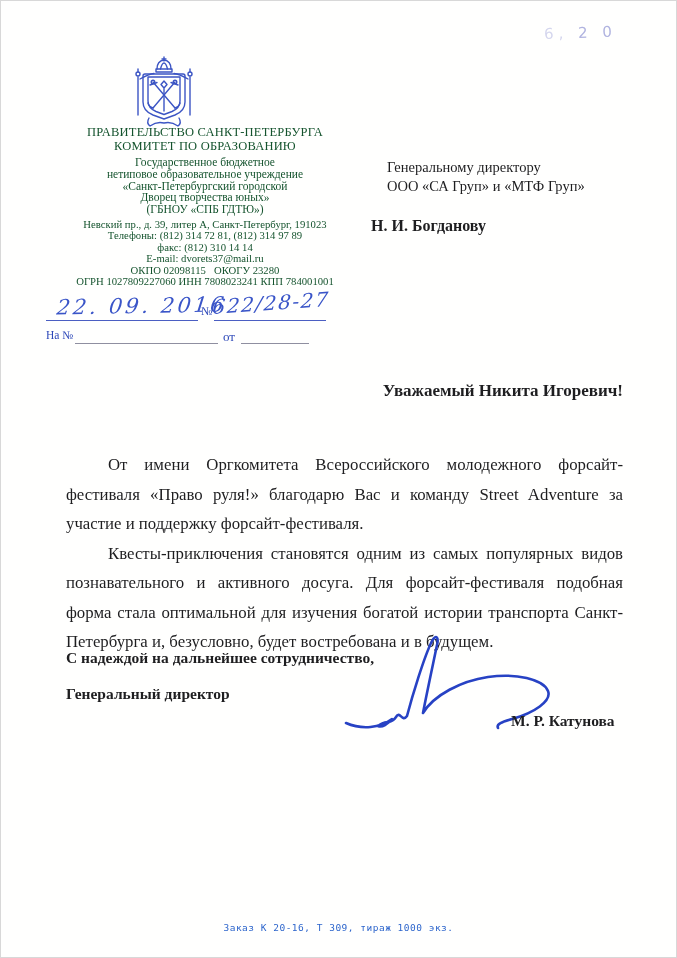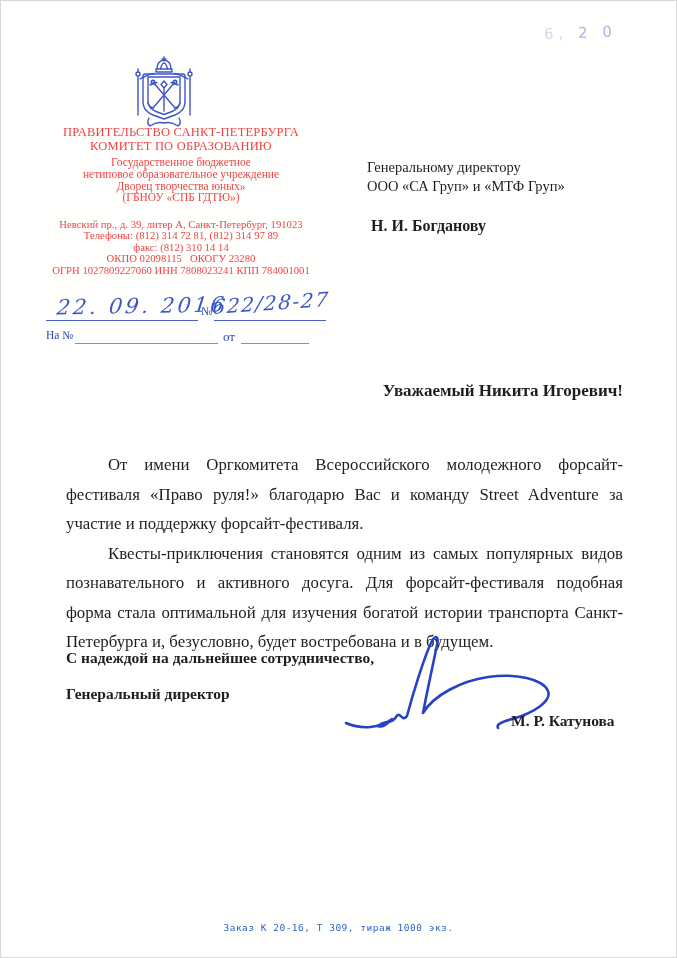--- a/index.html
+++ b/index.html
@@ -8,33 +8,33 @@
     background:#fffffe;border:1px solid #d8d8d8;box-sizing:border-box;
     font-family:"Liberation Serif", serif;color:#1e1e20;overflow:hidden;
   }
   .abs{position:absolute;}
   
   .stamp{left:543px;top:22px;width:120px;transform:rotate(-2deg);
     color:#7d82cc;font-size:15px;letter-spacing:5px;font-family:"DejaVu Sans", sans-serif;}
   .stamp .pre{opacity:.32;}
   .stamp .dig{opacity:.6;}
   
-  .lh{color:#ef4444;text-align:center;left:25px;width:310px;}
+  .lh{color:#14532d;text-align:center;left:49px;width:310px;}
   .lh-gov{top:124px;font-size:12.5px;line-height:14px;letter-spacing:.2px;}
   .lh-inst{top:156px;font-size:11.5px;line-height:11.8px;}
   .lh-contacts{top:218px;font-size:10.7px;line-height:11.4px;}
   
   .hw{font-style:italic;color:#3a55c8;font-family:"DejaVu Serif", serif;}
   .hw-date{left:56px;top:293px;font-size:21px;letter-spacing:3px;transform:skewX(-8deg) rotate(-1deg);}
   .hw-num{left:212px;top:290px;font-size:20px;letter-spacing:1.5px;transform:skewX(-8deg) rotate(-4deg);}
   .uline-blue{border-bottom:1.5px solid #4b5ec2;height:1px;}
   .uline-grey{border-bottom:1.2px solid #8f8fa0;height:1px;}
   .ref-label{color:#2c47b8;font-size:12px;}
   
-  .rcpt{left:366px;top:157px;font-size:14.5px;line-height:18.5px;}
+  .rcpt{left:386px;top:157px;font-size:14.5px;line-height:18.5px;}
   .rcpt-name{left:370px;top:216px;font-size:16px;font-weight:bold;}
   
   .salutation{left:65px;top:380px;width:557px;text-align:right;font-weight:bold;font-size:17px;}
   .body-text{left:65px;top:408px;width:557px;font-size:16.8px;line-height:29.5px;text-align:justify;margin-top:41px;}
   .body-text p{margin:0;text-indent:42px;}
   
   .closing{left:65px;top:648px;font-size:15.5px;font-weight:bold;}
   .sig-title{left:65px;top:684px;font-size:15.5px;font-weight:bold;}
   .sig-name{left:510px;top:711px;font-size:15.5px;font-weight:bold;}
   .sig-svg{left:335px;top:630px;}
@@ -76,27 +76,29 @@
     </g>
   </svg>
 
   <div class="abs lh lh-gov">
     <div>ПРАВИТЕЛЬСТВО САНКТ-ПЕТЕРБУРГА</div>
     <div>КОМИТЕТ ПО ОБРАЗОВАНИЮ</div>
   </div>
   <div class="abs lh lh-inst">
     <div>Государственное бюджетное</div>
     <div>нетиповое образовательное учреждение</div>
+    <div>«Санкт-Петербургский городской</div>
     <div>Дворец творчества юных»</div>
     <div>(ГБНОУ «СПБ ГДТЮ»)</div>
   </div>
   <div class="abs lh lh-contacts">
     <div>Невский пр., д. 39, литер А, Санкт-Петербург, 191023</div>
     <div>Телефоны: (812) 314 72 81, (812) 314 97 89</div>
     <div>факс: (812) 310 14 14</div>
+    <div>E-mail: dvorets37@mail.ru</div>
     <div>ОКПО 02098115&nbsp;&nbsp;&nbsp;ОКОГУ 23280</div>
     <div>ОГРН 1027809227060 ИНН 7808023241 КПП 784001001</div>
   </div>
 
   <div class="abs uline-blue" style="left:45px;top:318px;width:152px;"></div>
   <div class="abs hw hw-date">22. 09. 2016</div>
   <div class="abs ref-label" style="left:200px;top:303px;">№</div>
   <div class="abs uline-blue" style="left:213px;top:318px;width:112px;"></div>
   <div class="abs hw hw-num">622/28-27</div>
 

